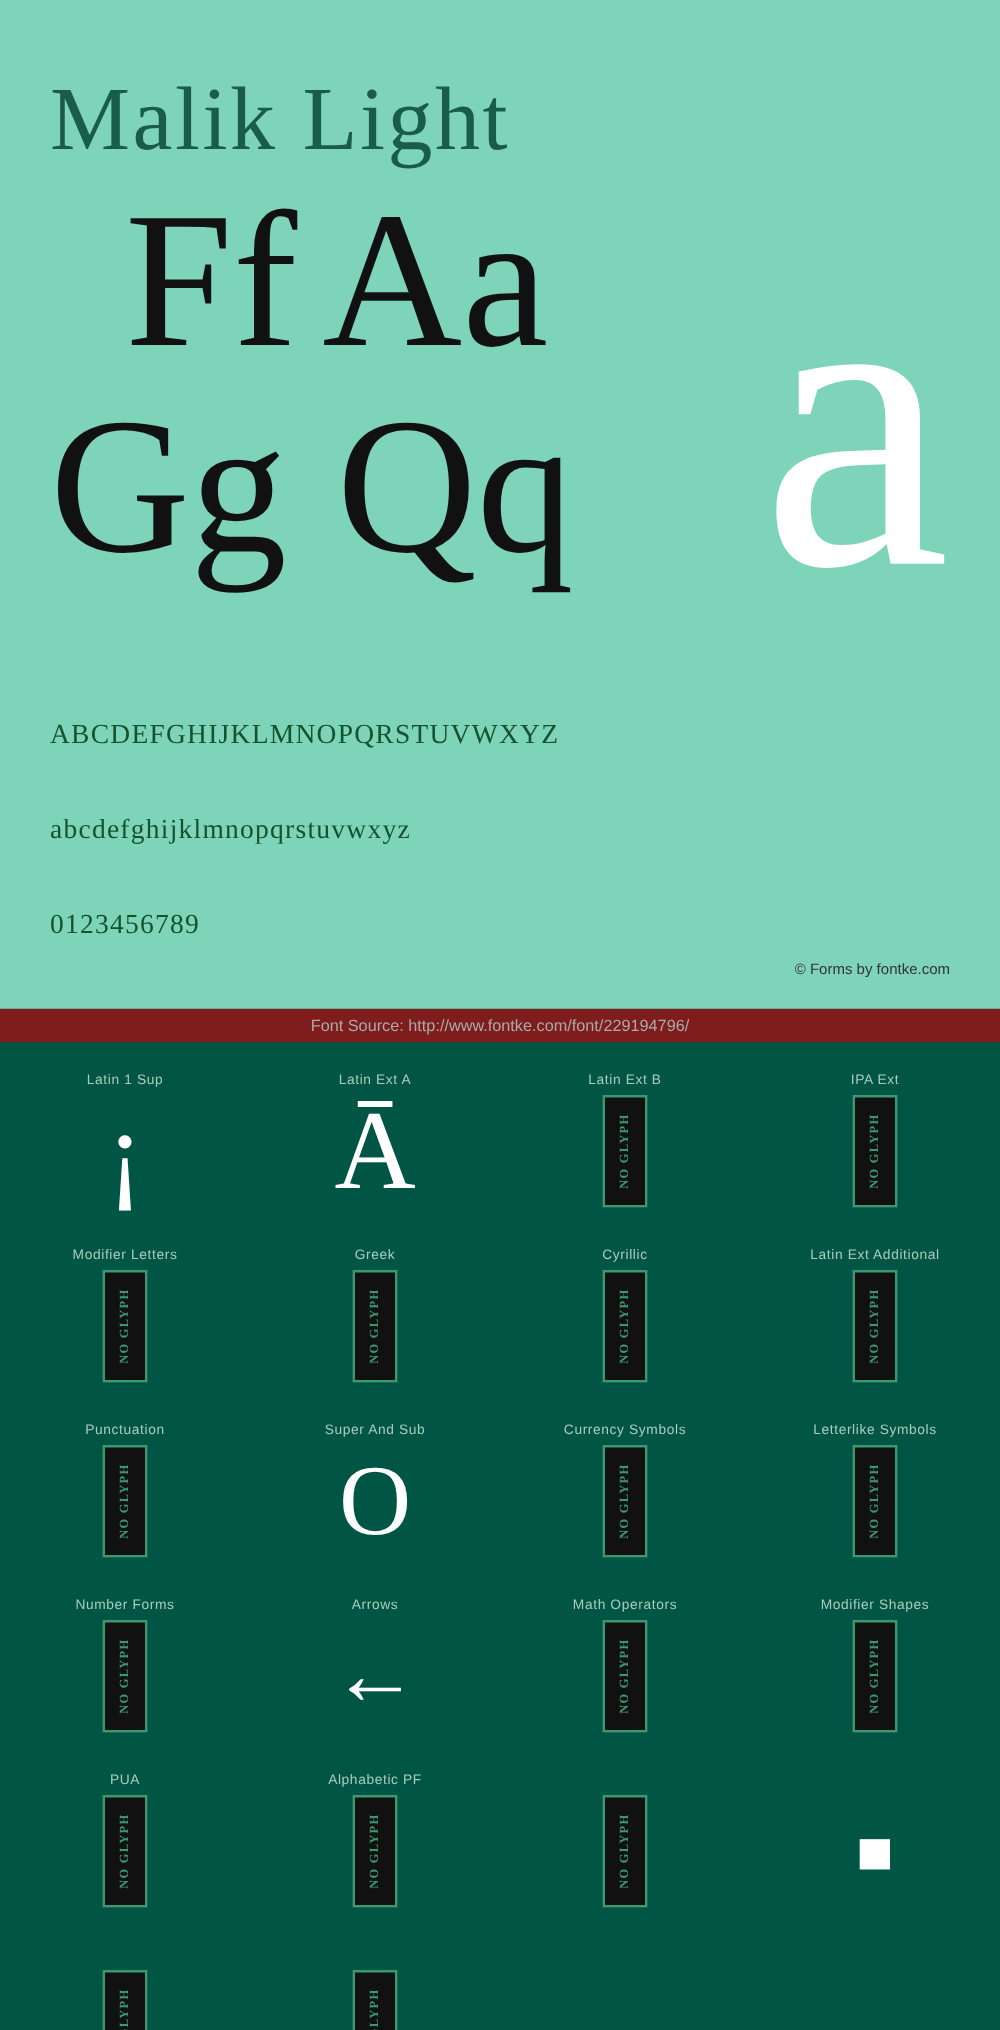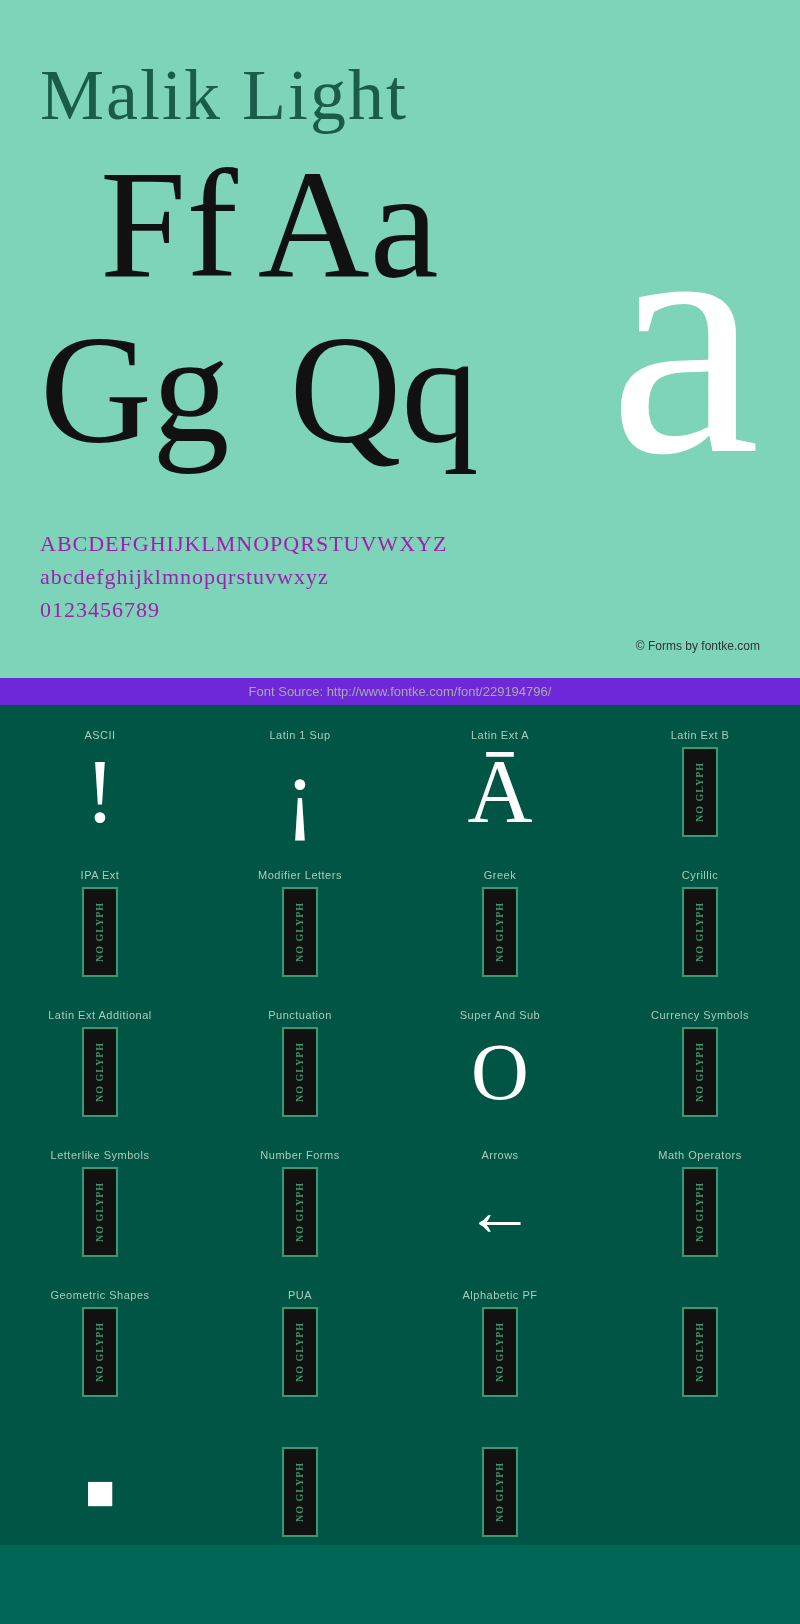--- a/index.html
+++ b/index.html
@@ -19,36 +19,37 @@
       margin-bottom: 10px;
       font-family: Georgia, serif;
       margin-top: 24px;
     }
     .alphabet-section {
       padding: 10px 0 5px 0;
     }
     .alphabet-line {
       font-size: 22px;
       font-weight: 400;
-      color: #a21caf;
+      color: #14532d;
       letter-spacing: 1px;
       line-height: 1.5;
       font-family: Georgia, serif;
+      margin-top: 43px;
     }
     .copyright-line {
       text-align: right;
       font-size: 12px;
       color: #333;
       margin-top: 8px;
       padding-bottom: 5px;
     }
 
     
     .source-bar {
-      background: #6d28d9;
+      background: #7f1d1d;
       color: #aaa;
       font-size: 13px;
       text-align: center;
       padding: 6px;
     }
 
     
     .glyph-grid {
       background: #005544;
       display: grid;
@@ -113,21 +114,21 @@
 <div class="preview-area">
   <div class="font-title">Malik Light</div>
 
   <div style="position:relative; height: 370px;">
 
     <div style="position:absolute; top:0; left:0; display:flex; flex-direction:column;">
       <div style="display:flex; align-items:baseline; gap:20px;">
         <span style="font-size:155px; font-weight:300; color:#111; font-family:Georgia,serif; line-height:1; margin-left:60px;">Ff</span>
         <span style="font-size:155px; font-weight:300; color:#111; font-family:Georgia,serif; line-height:1;">Aa</span>
       </div>
-      <div style="display:flex; align-items:flex-start; gap:20px; margin-top:10px;">
+      <div style="display:flex; align-items:flex-start; margin-top:10px;">
         <span style="font-size:155px; font-weight:300; color:#111; font-family:Georgia,serif; line-height:1;">Gg</span>
         <span style="font-size:155px; font-weight:300; color:#111; font-family:Georgia,serif; line-height:1; margin-left:40px;">Qq</span>
       </div>
     </div>
 
     <div style="position:absolute; right:0; top:20px; font-size:340px; font-weight:300; color:white; font-family:Georgia,serif; line-height:1;">a</div>
   </div>
 
   <div class="alphabet-section">
     <div class="alphabet-line">ABCDEFGHIJKLMNOPQRSTUVWXYZ</div>
@@ -136,24 +137,20 @@
   </div>
 
   <div class="copyright-line">© Forms by fontke.com</div>
 </div>
 
 <div class="source-bar">
   <span>Font Source: http://www.fontke.com/font/229194796/</span>
 </div>
 
 <div class="glyph-grid" id="glyph-grid">
-<div class="glyph-cell">
-      <div class="glyph-label row-label">ASCII</div>
-      <div class="glyph-symbol" style="color: white; font-size: 90px;">!</div>
-    </div>
     <div class="glyph-cell">
       <div class="glyph-label row-label">Latin 1 Sup</div>
       <div class="glyph-symbol" style="color: white; font-size: 90px;">¡</div>
     </div>
     <div class="glyph-cell">
       <div class="glyph-label row-label">Latin Ext A</div>
       <div class="glyph-symbol" style="color: white; font-size: 90px;">Ā</div>
     </div>
     <div class="glyph-cell">
       <div class="glyph-label row-label">Latin Ext B</div>
@@ -223,21 +220,21 @@
       <div class="glyph-label row-label">Arrows</div>
       <div class="glyph-symbol" style="color: white; font-size: 70px;">←</div>
     </div>
     <div class="glyph-cell">
       <div class="glyph-label row-label">Math Operators</div>
       <div class="glyph-symbol">
         <div class="no-glyph-badge">NO GLYPH</div>
       </div>
     </div>
     <div class="glyph-cell">
-      <div class="glyph-label row-label">Geometric Shapes</div>
+      <div class="glyph-label row-label">Modifier Shapes</div>
       <div class="glyph-symbol">
         <div class="no-glyph-badge">NO GLYPH</div>
       </div>
     </div>
     <div class="glyph-cell">
       <div class="glyph-label row-label">PUA</div>
       <div class="glyph-symbol">
         <div class="no-glyph-badge">NO GLYPH</div>
       </div>
     </div>

